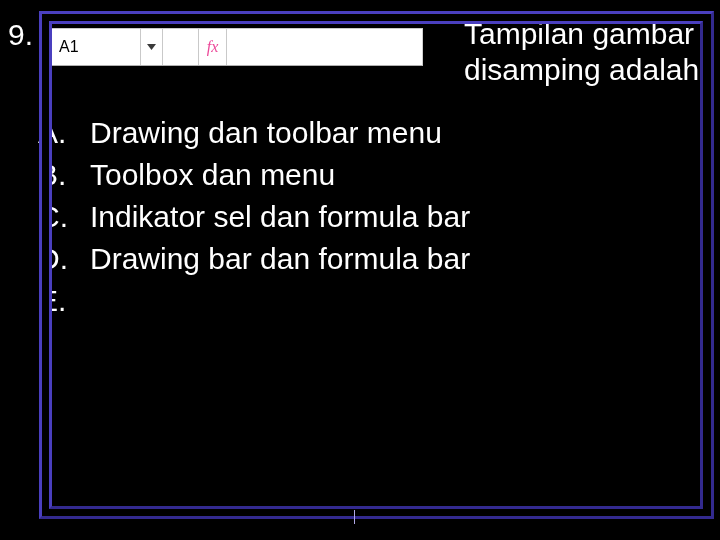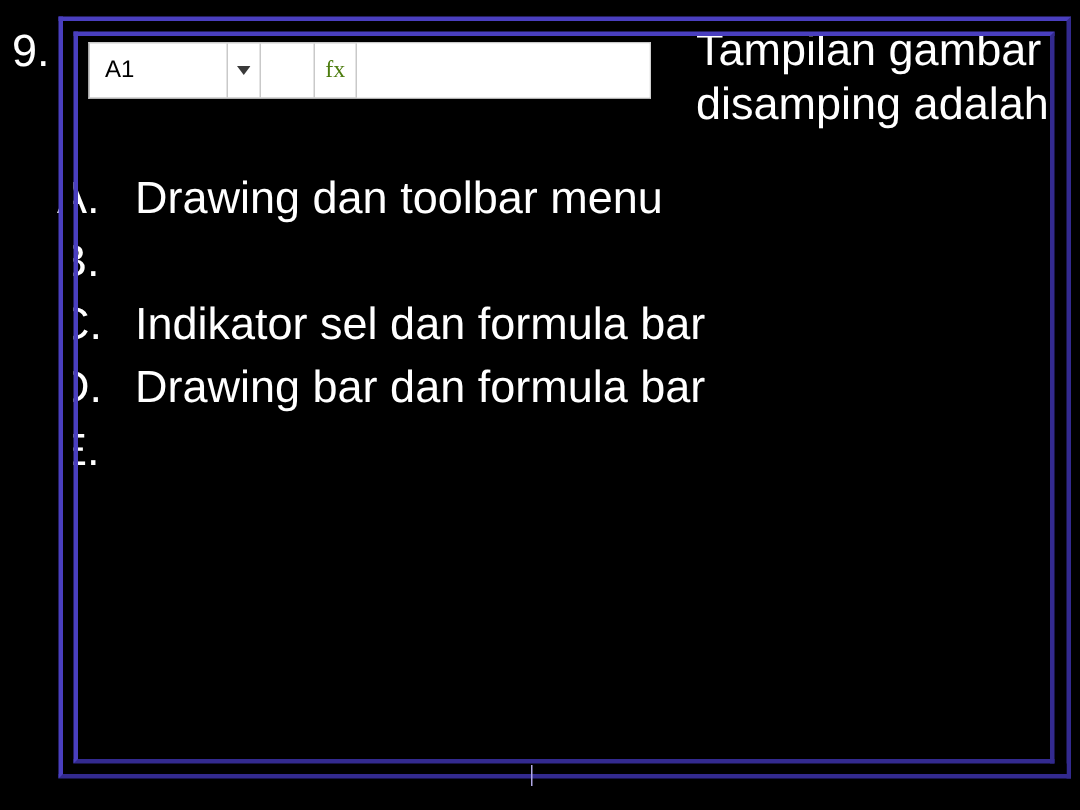--- a/index.html
+++ b/index.html
@@ -24,21 +24,21 @@
     top: 16px;
     left: 464px;
     font-size: 30px;
     color: #fff;
     line-height: 1.2;
   }
   
   .excel-img {
     position: absolute;
     top: 28px;
-    left: 59px;
+    left: 48px;
     width: 375px;
     height: 38px;
     background: #fff;
     display: flex;
     border-top: 1px solid #c9c9c9;
     border-left: 1px solid #c9c9c9;
     border-bottom: 1px solid #b0b0b0;
     border-right: 1px solid #cfcfcf;
     text-align: center;
   }
@@ -68,22 +68,23 @@
     height: 100%;
     border-right: 1px solid #c9c9c9;
   }
   .fxbox {
     width: 28px;
     height: 100%;
     display: flex;
     align-items: center;
     justify-content: center;
     font-family: "Times New Roman", serif;
+    font-style: italic;
     font-size: 16px;
-    color: #4d7c0f;
+    color: #ec4899;
     border-right: 1px solid #c9c9c9;
   }
   .formula-input {
     flex: 1;
     height: 100%;
     background: #fff;
   }
   
   .options {
     position: absolute;
@@ -177,20 +178,21 @@
     <div class="formula-input"></div>
   </div>
 
   <div class="options">
     <div class="row">
       <span class="letter">A.</span>
       <span>Drawing dan toolbar menu</span>
     </div>
     <div class="row">
       <span class="letter">B.</span>
+      <span>Toolbox dan menu</span>
     </div>
     <div class="row">
       <span class="letter">C.</span>
       <span>Indikator sel dan formula bar</span>
     </div>
     <div class="row">
       <span class="letter">D.</span>
       <span>Drawing bar dan formula bar</span>
     </div>
     <div class="row">

